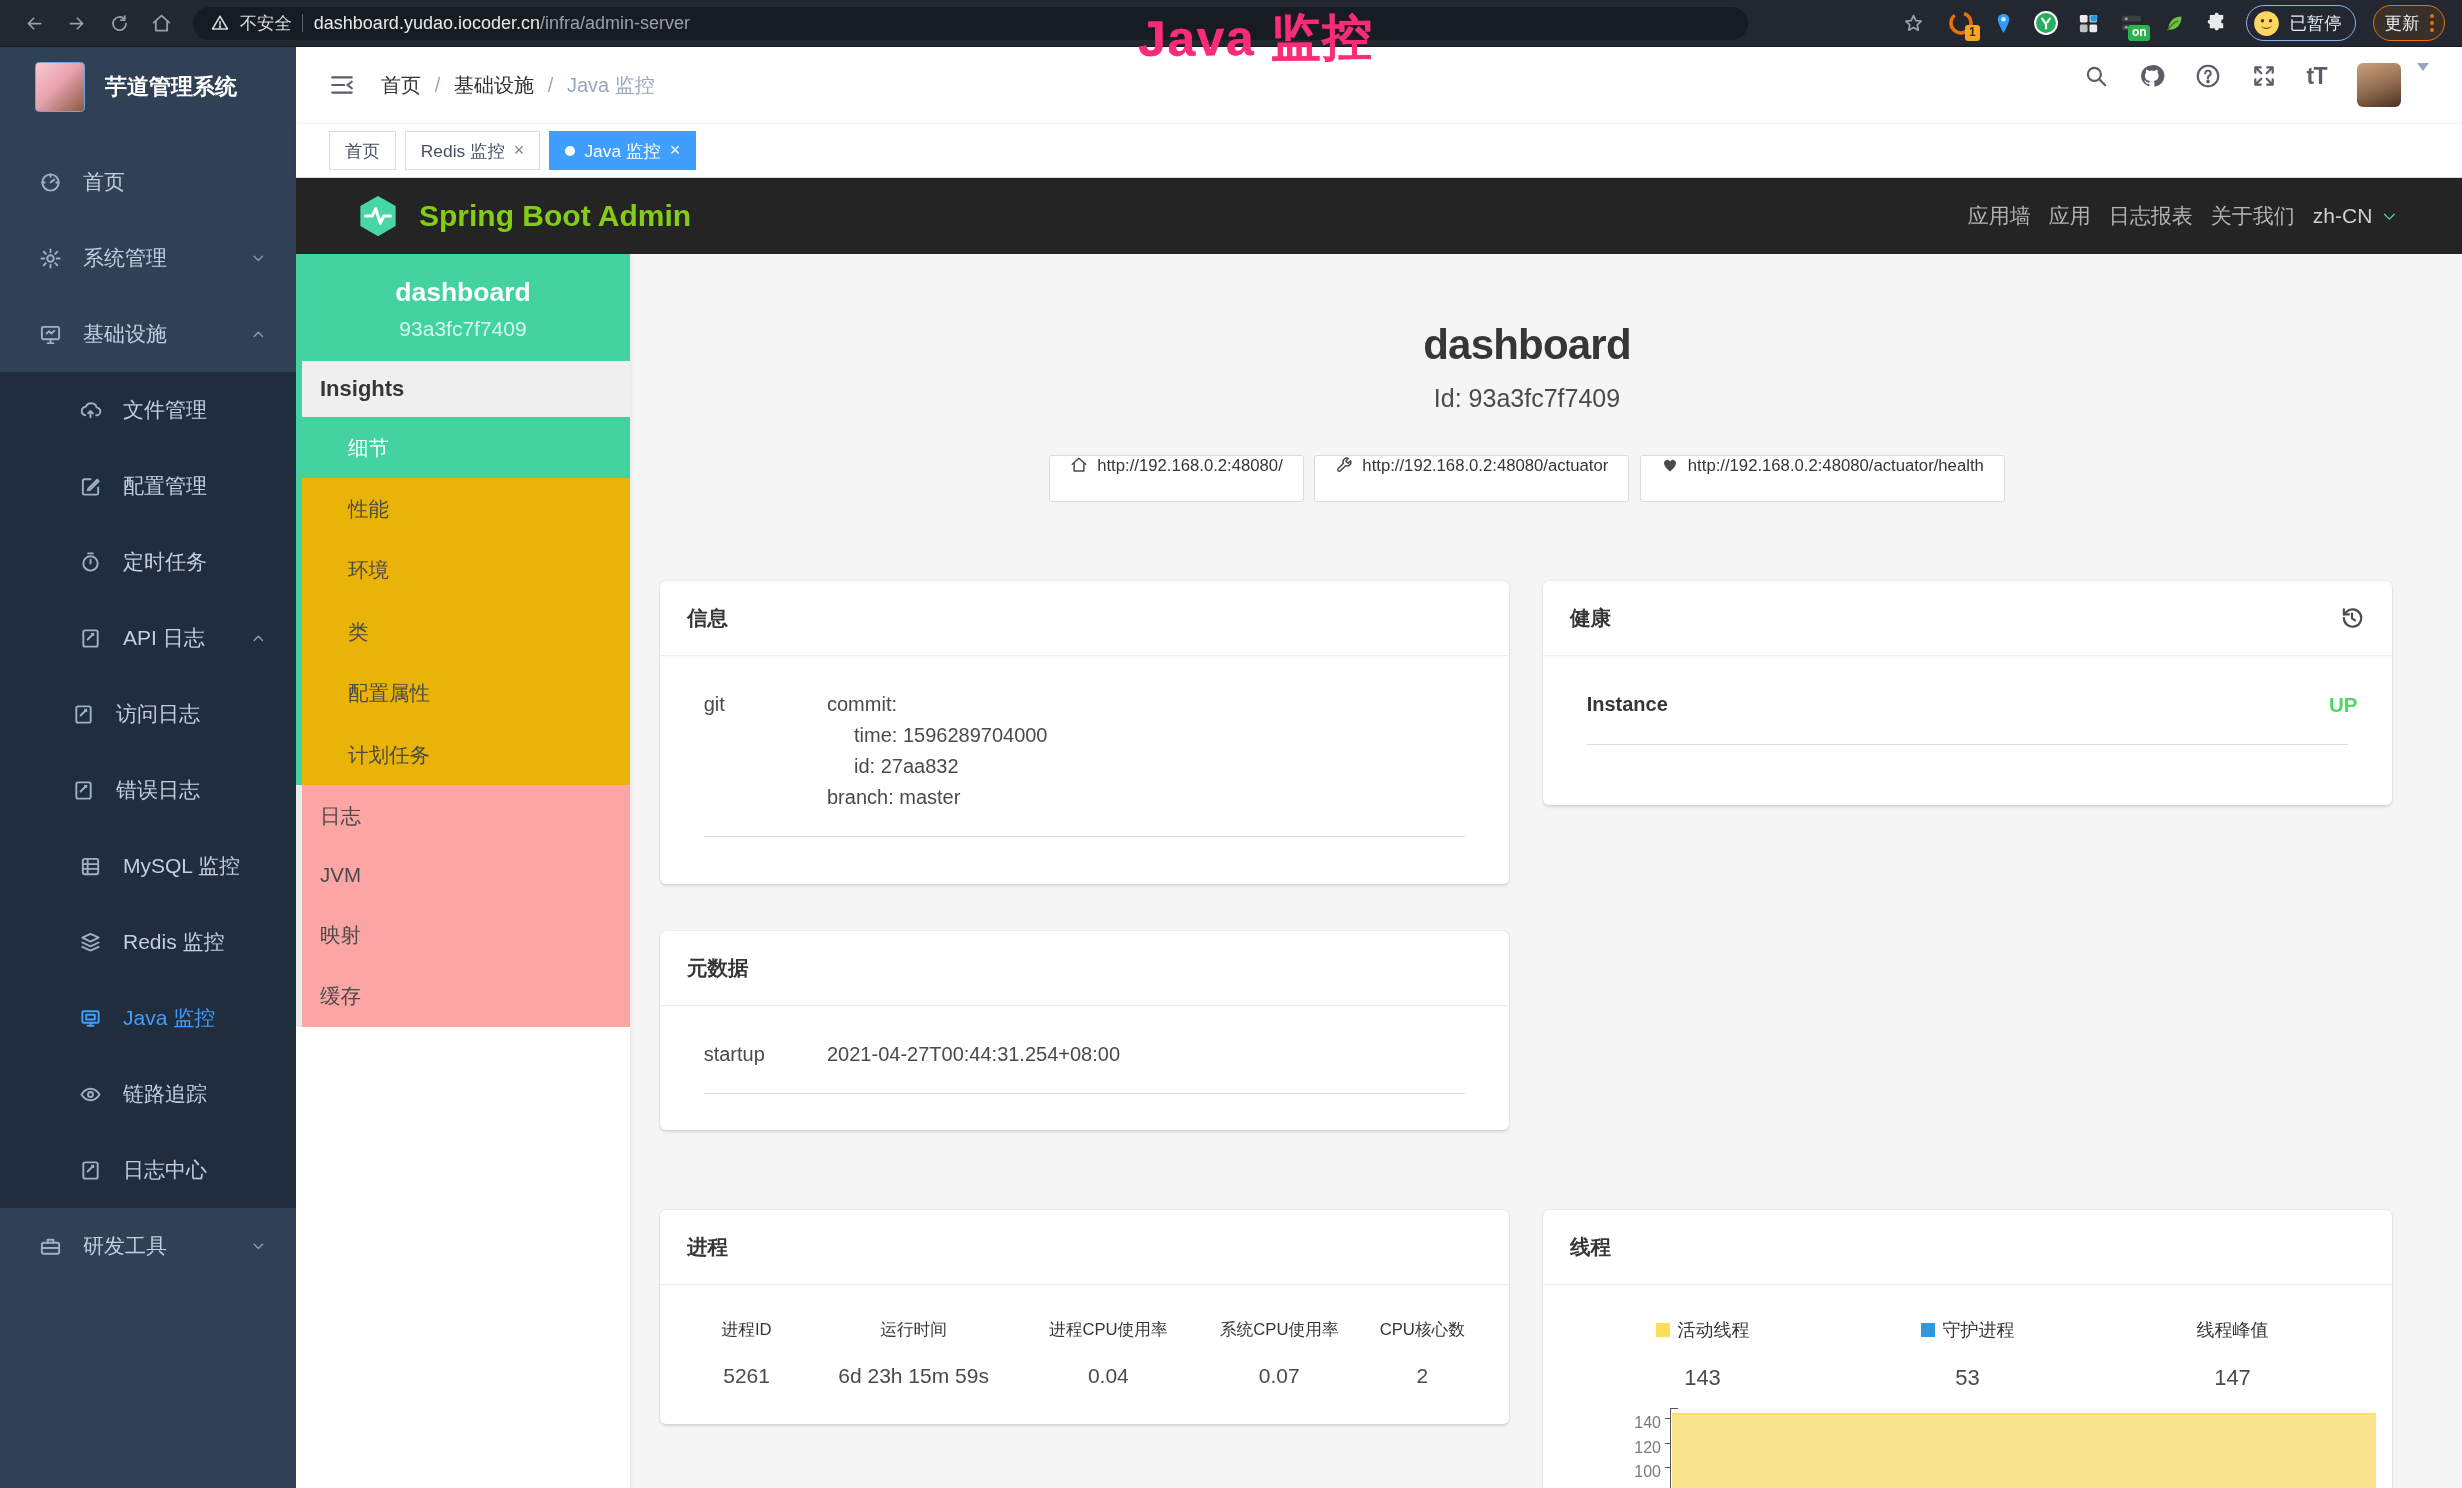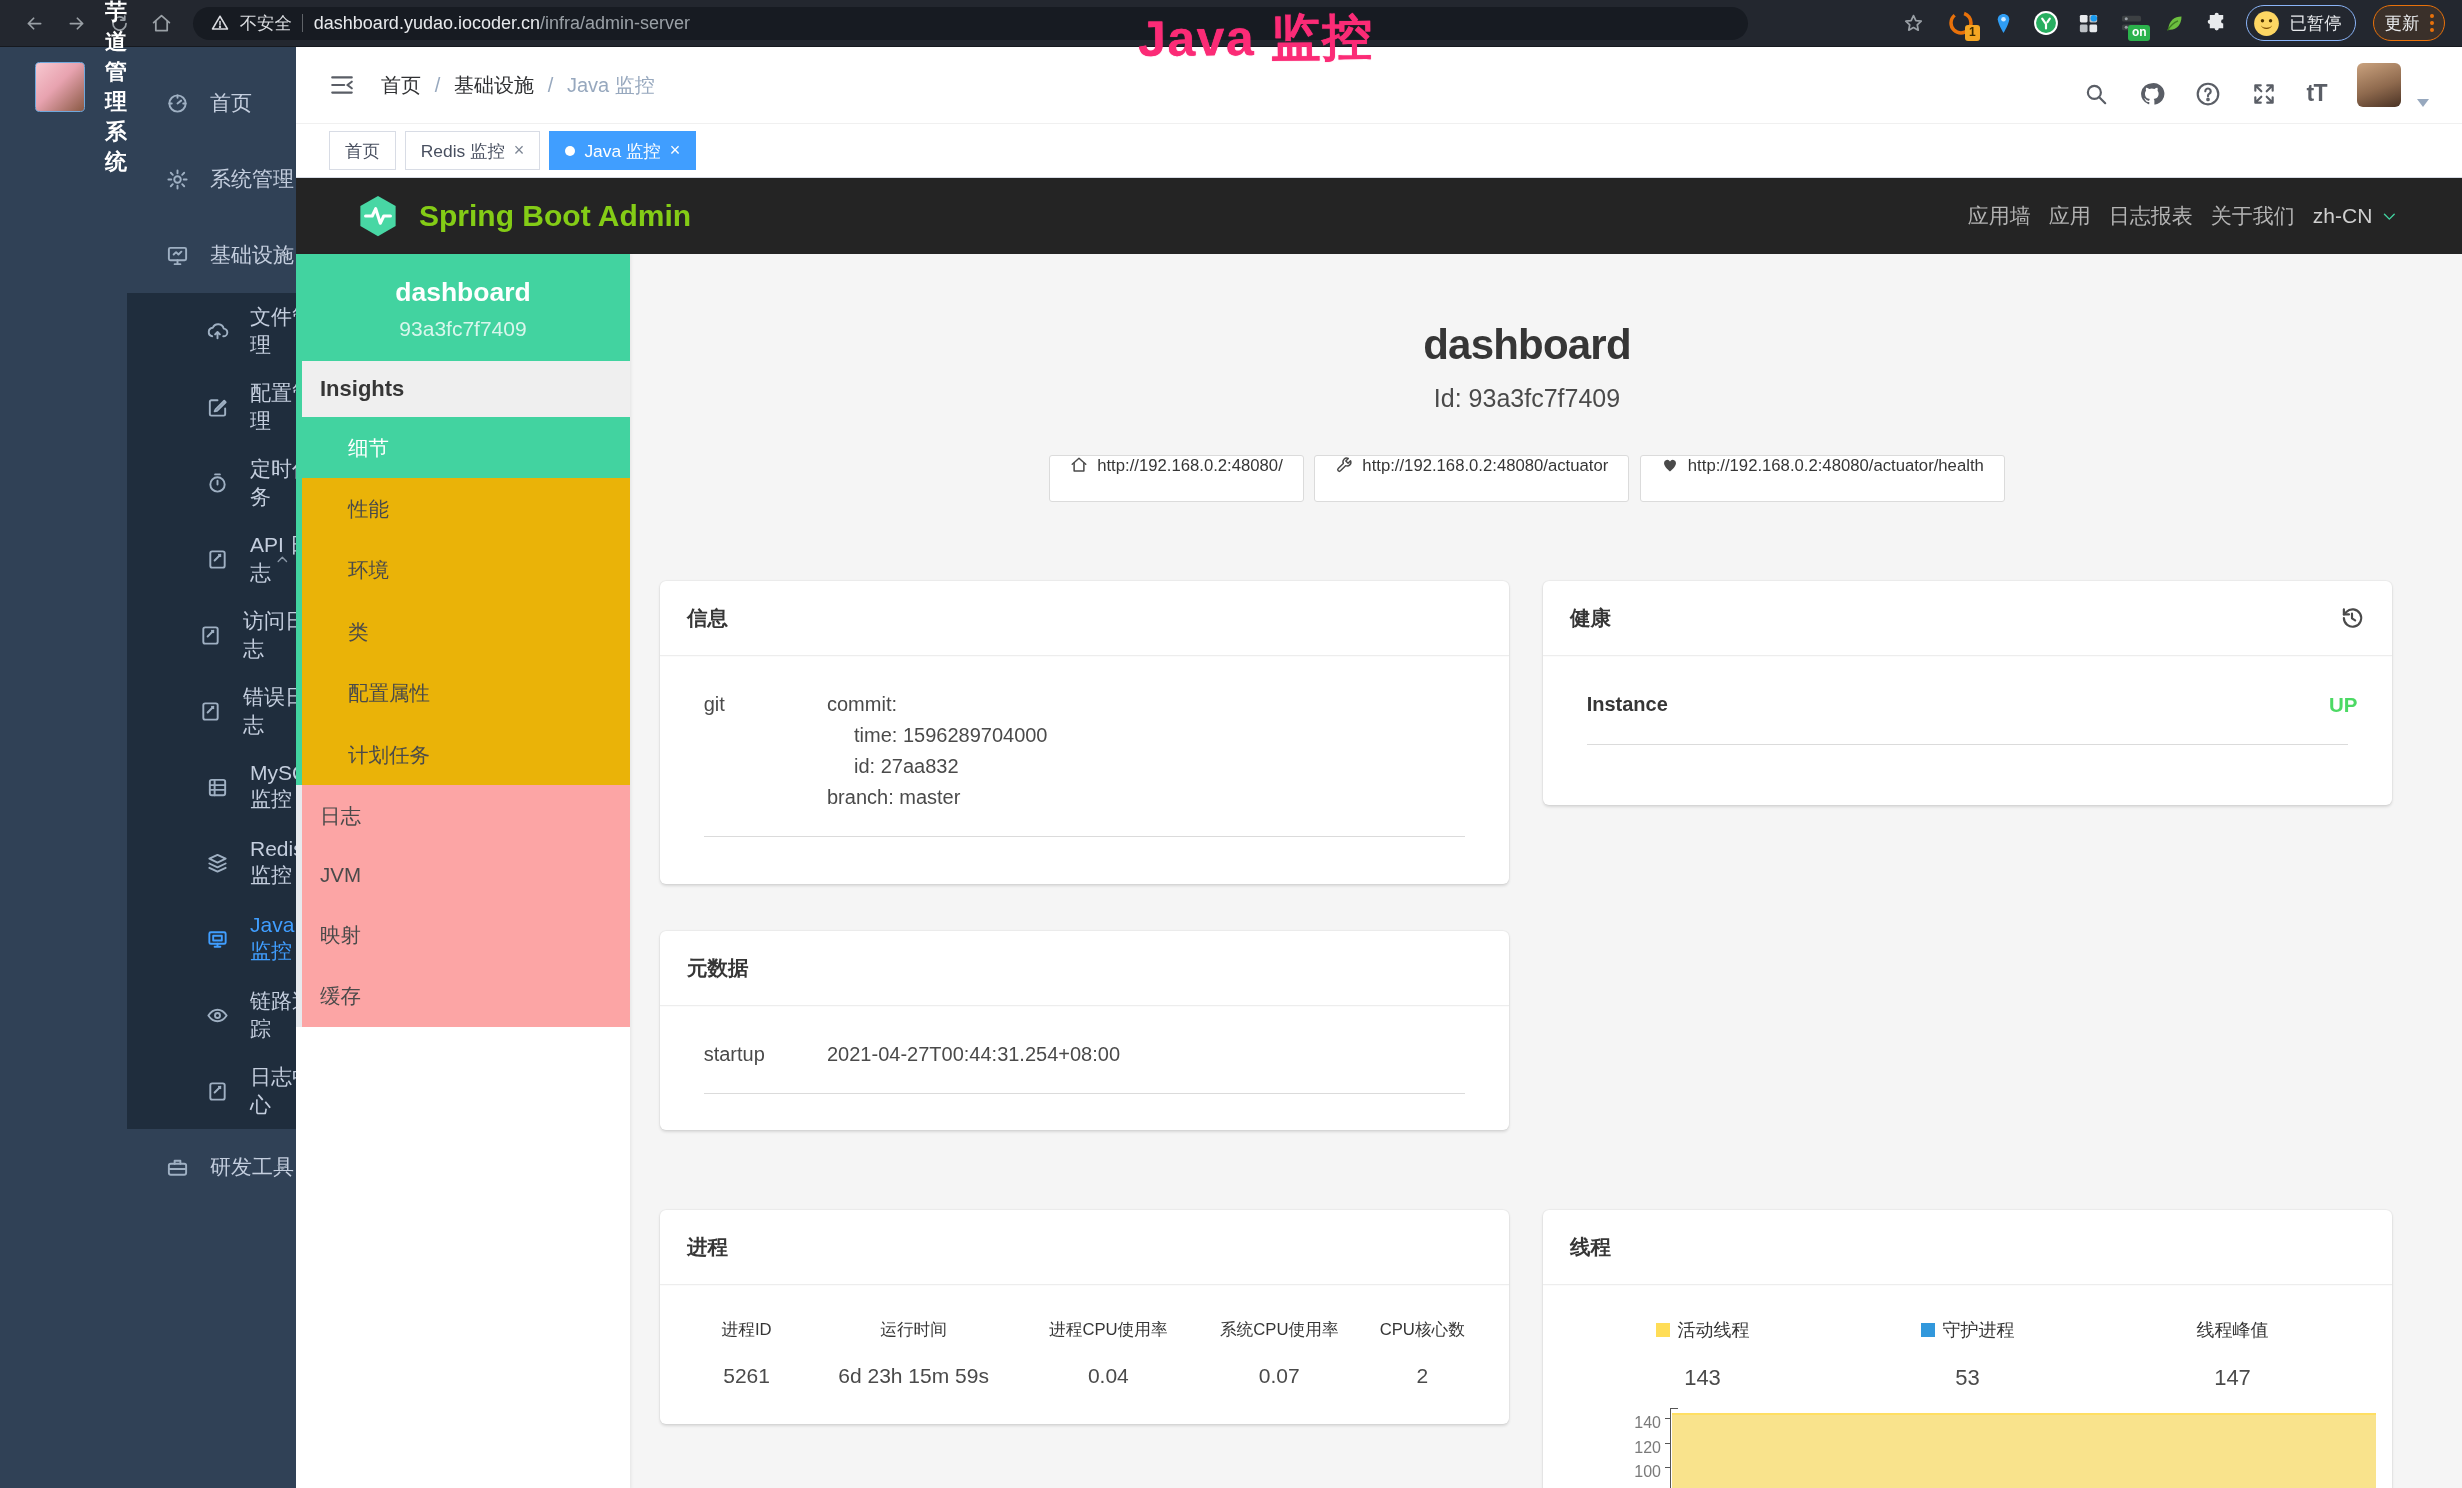--- a/index.html
+++ b/index.html
@@ -21,21 +21,21 @@
   .ext{position:relative;width:26px;height:26px;display:flex;align-items:center;justify-content:center}
   .badge{position:absolute;right:-6px;bottom:-4.6px;background:#f5a623;color:#3c2b00;font-size:12px;font-weight:bold;border-radius:3px;padding:0.8px 3.8px;line-height:1.2}
   .badge.green{background:#2bb24c;color:#fff}
   .pill{display:flex;align-items:center;gap:9px;border:1.5px solid #8ab4f8;border-radius:18px;padding:3.8px 13.7px 3.8px 6px;color:#e8eaed;font-size:17.4px}
   .pill.orange{border-color:#e8710a;background:rgba(232,113,10,.12);padding:5.3px 10.6px;gap:10.6px}
   .dots{display:flex;flex-direction:column;gap:3px}
   .dots i{width:3.8px;height:3.8px;border-radius:50%;background:#e8710a;display:block}
 
   
   .app{display:flex;height:1442px}
-  .sidebar{width:296px;background:#304156;color:#c4cede;flex:0 0 auto;display:flex;flex-direction:row}
+  .sidebar{width:296px;background:#304156;color:#c4cede;flex:0 0 auto;display:flex;flex-direction:column}
   .logo-row{height:79px;display:flex;align-items:center;gap:20px;padding-left:35px}
   .logo-img{width:50px;height:50px;border-radius:4.6px;background:linear-gradient(135deg,#f7c8d0 0%,#e8a3b0 45%,#8a5a44 100%);border:1.5px solid #6fa8dc;flex:0 0 auto}
   .logo-title{color:#fff;font-size:22px;font-weight:bold}
   .menu{list-style:none;margin-top:18px}
   .menu li{height:76px;display:flex;align-items:center;gap:21px;font-size:21px;position:relative;cursor:pointer}
   .menu li.l1{padding-left:39px}
   .menu li.l2{padding-left:79px}
   .menu li.l3{padding-left:72px}
   .menu li.sub{background:#1f2d3d}
   .menu li.active{color:#409eff}
@@ -45,21 +45,21 @@
 
   .workspace{flex:1;display:flex;flex-direction:column;min-width:0}
 
   
   .navbar{height:76px;background:#fff;display:flex;align-items:center;padding:0 33px;gap:26px;flex:0 0 auto}
   .fold{width:26px;height:26px;color:#5a5e66}
   .crumb{display:flex;align-items:center;gap:13.7px;font-size:20px}
   .crumb .c{color:#303133}
   .crumb .sep{color:#97a8be}
   .crumb .cur{color:#97a8be}
-  .nav-right{margin-left:auto;display:flex;align-items:flex-end;gap:30px;color:#5a5e66}
+  .nav-right{margin-left:auto;display:flex;align-items:flex-start;gap:30px;color:#5a5e66}
   .nav-right .hico{width:26px;height:26px}
   .tT{font-size:23px;font-weight:bold;color:#5a5e66;letter-spacing:-0.8px}
   .avatar{width:44px;height:44px;border-radius:6px;background:linear-gradient(160deg,#caa27e 0%,#8f6a4e 55%,#4a3224 100%)}
   .caret{width:0;height:0;border-left:6.8px solid transparent;border-right:6.8px solid transparent;border-top:8.3px solid #97a8be;margin-left:-13.7px}
 
   
   .tagsbar{height:55px;background:#fff;border-top:0.8px solid #f0f0f0;border-bottom:0.8px solid #d8dce5;box-shadow:0 0.8px 2.3px rgba(0,0,0,.08);display:flex;align-items:center;padding:0 33px;gap:9px;flex:0 0 auto;position:relative;z-index:3}
   .tag{height:39px;display:inline-flex;align-items:center;gap:9px;border:0.8px solid #d8dce5;background:#fff;color:#495060;font-size:17.4px;padding:0 15px;cursor:pointer}
   .tag .x{font-size:18px;color:#7d8694}
   .tag.active{background:#409eff;border-color:#409eff;color:#fff}

